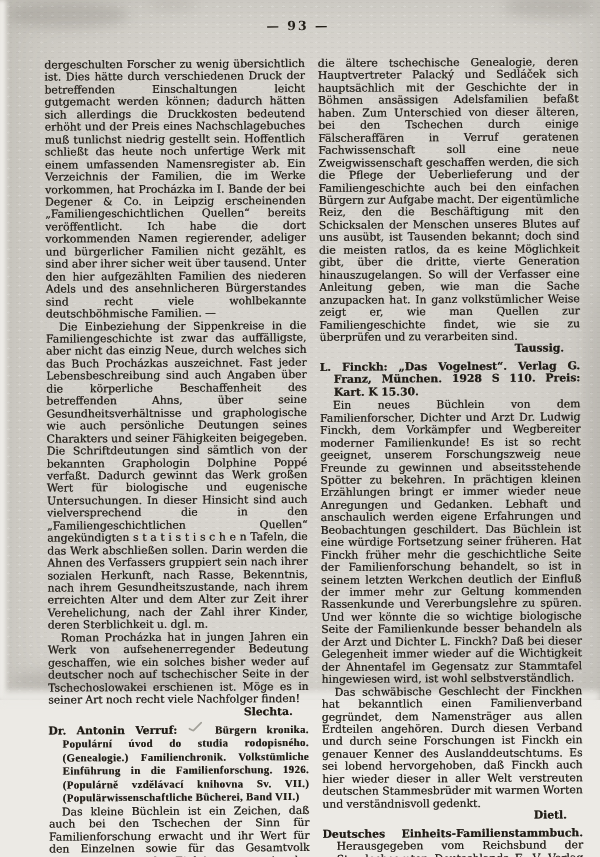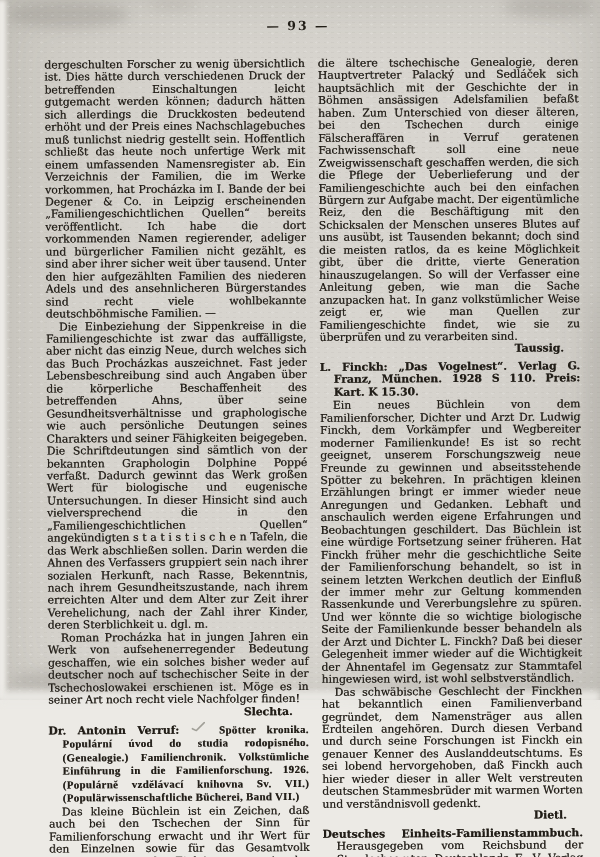--- a/index.html
+++ b/index.html
@@ -87,21 +87,21 @@
       <div class="col">
         <p class="cont">dergeschulten Forscher zu wenig übersichtlich ist. Dies hätte durch verschiedenen Druck der betreffenden Einschaltungen leicht gutgemacht werden können; dadurch hätten sich allerdings die Druckkosten bedeutend erhöht und der Preis eines Nachschlagebuches muß tunlichst niedrig gestellt sein. Hoffentlich schließt das heute noch unfertige Werk mit einem umfassenden Namensregister ab. Ein Verzeichnis der Familien, die im Werke vorkommen, hat Procházka im I. Bande der bei Degener &amp; Co. in Leipzig erscheinenden „Familiengeschichtlichen Quellen“ bereits veröffentlicht. Ich habe die dort vorkommenden Namen regierender, adeliger und bürgerlicher Familien nicht gezählt, es sind aber ihrer sicher weit über tausend. Unter den hier aufgezählten Familien des niederen Adels und des ansehnlicheren Bürgerstandes sind recht viele wohlbekannte deutschböhmische Familien. —</p>
         <p>Die Einbeziehung der Sippenkreise in die Familiengeschichte ist zwar das auffälligste, aber nicht das einzig Neue, durch welches sich das Buch Procházkas auszeichnet. Fast jeder Lebensbeschreibung sind auch Angaben über die körperliche Beschaffenheit des betreffenden Ahns, über seine Gesundheitsverhältnisse und graphologische wie auch persönliche Deutungen seines Charakters und seiner Fähigkeiten beigegeben. Die Schriftdeutungen sind sämtlich von der bekannten Graphologin Dolphine Poppé verfaßt. Dadurch gewinnt das Werk großen Wert für biologische und eugenische Untersuchungen. In dieser Hinsicht sind auch vielversprechend die in den „Familiengeschichtlichen Quellen“ angekündigten s t a t i s t i s c h e n Tafeln, die das Werk abschließen sollen. Darin werden die Ahnen des Verfassers gruppiert sein nach ihrer sozialen Herkunft, nach Rasse, Bekenntnis, nach ihrem Gesundheitszustande, nach ihrem erreichten Alter und dem Alter zur Zeit ihrer Verehelichung, nach der Zahl ihrer Kinder, deren Sterblichkeit u. dgl. m.</p>
         <p>Roman Procházka hat in jungen Jahren ein Werk von aufsehenerregender Bedeutung geschaffen, wie ein solches bisher weder auf deutscher noch auf tschechischer Seite in der Tschechoslowakei erschienen ist. Möge es in seiner Art noch recht viele Nachfolger finden!</p>
         <div class="sig">Slechta.</div>
         <div class="rhead">
           <span>Dr. Antonin Verruf:</span>
           <svg class="check" width="15" height="10" viewBox="0 0 15 10">
               <path d="M1 7 L5 9 L13 1" fill="none" stroke="#8f8d84" stroke-width="1.6" stroke-linecap="round" opacity="0.8"></path>
             </svg>
-          <span class="ant">Spötter kronika.</span>
+          <span class="ant">Bürgern kronika.</span>
           <span class="ant">Populární úvod do studia rodopisného. (Genealogie.) Familienchronik. Volkstümliche Einführung in die Familienforschung. 1926. (Populárně vzdělávací knihovna Sv. VII.) (Populärwissenschaftliche Bücherei, Band VII.)</span>
         </div>
         <p>Das kleine Büchlein ist ein Zeichen, daß auch bei den Tschechen der Sinn für Familienforschung erwacht und ihr Wert für den Einzelnen sowie für das Gesamtvolk erkannt wird. In der Einleitung verweist der Verfasser auf</p>
       </div>
 
       <div class="col">
         <p class="cont">die ältere tschechische Genealogie, deren Hauptvertreter Palacký und Sedláček sich hauptsächlich mit der Geschichte der in Böhmen ansässigen Adelsfamilien befaßt haben. Zum Unterschied von dieser älteren, bei den Tschechen durch einige Fälscheraffären in Verruf geratenen Fachwissenschaft soll eine neue Zweigwissenschaft geschaffen werden, die sich die Pflege der Ueberlieferung und der Familiengeschichte auch bei den einfachen Bürgern zur Aufgabe macht. Der eigentümliche Reiz, den die Beschäftigung mit den Schicksalen der Menschen unseres Blutes auf uns ausübt, ist Tausenden bekannt; doch sind die meisten ratlos, da es keine Möglichkeit gibt, über die dritte, vierte Generation hinauszugelangen. So will der Verfasser eine Anleitung geben, wie man die Sache anzupacken hat. In ganz volkstümlicher Weise zeigt er, wie man Quellen zur Familiengeschichte findet, wie sie zu überprüfen und zu verarbeiten sind.</p>
         <div class="sig">Taussig.</div>
         <div class="rhead">
           <span>L. Finckh: „Das Vogelnest“.</span>

